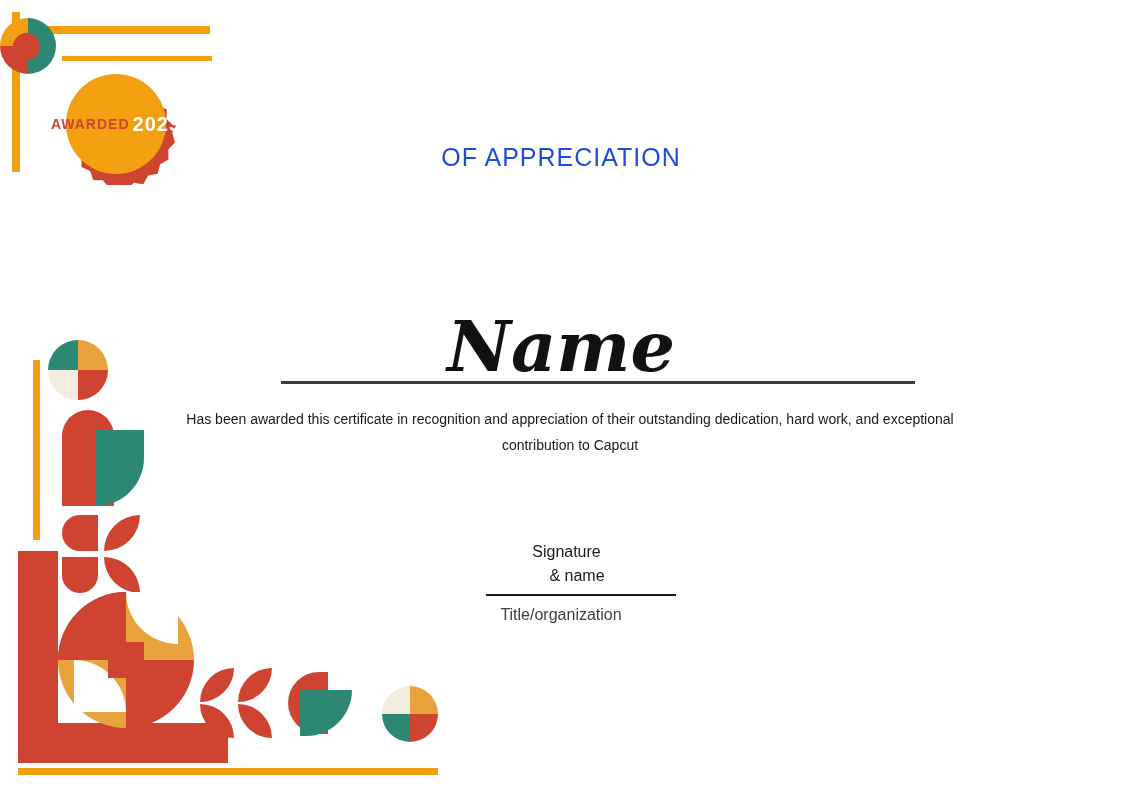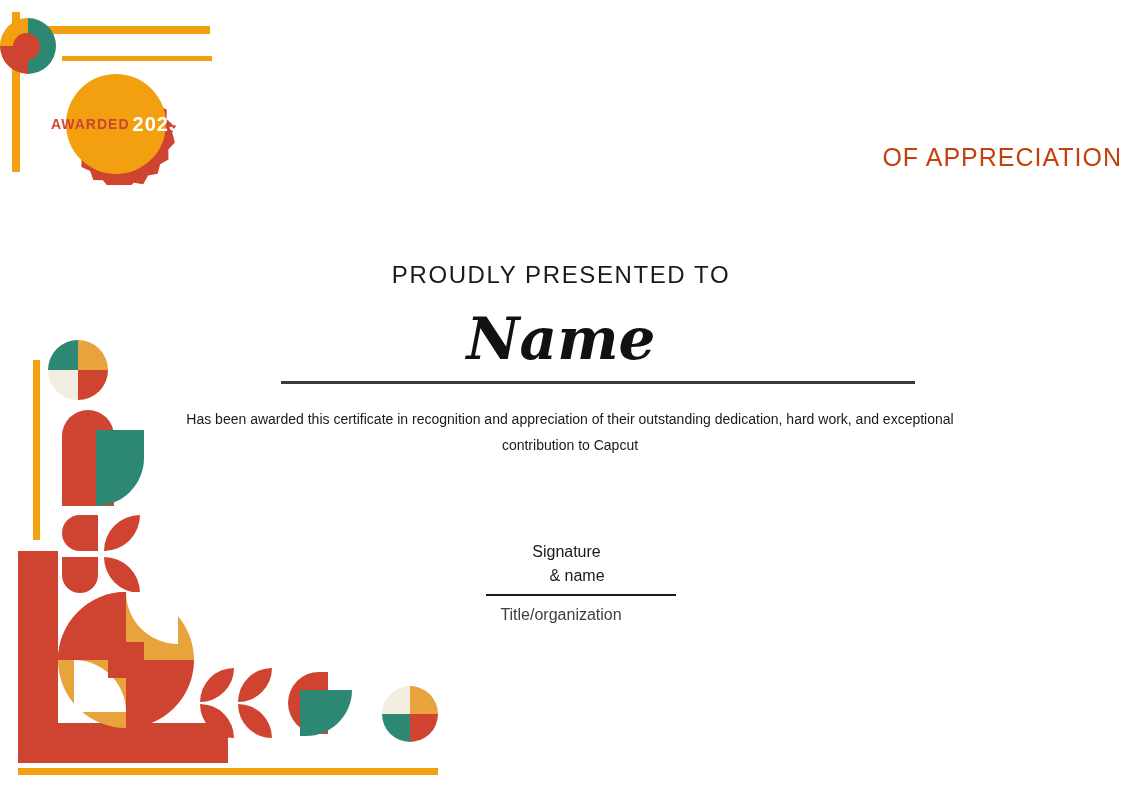--- a/index.html
+++ b/index.html
@@ -96,43 +96,43 @@
     font-family: "Liberation Serif", serif;
     font-size: 63px;
     letter-spacing: 17px;
     color: #111111;
     text-indent: 17px;
   }
   .subtitle {
     position: absolute;
     left: 0; right: 0;
     top: 143px;
-    text-align: right;
+    text-align: center;
     font-size: 25px;
     letter-spacing: 1px;
-    color: #c2410c;
+    color: #1d4ed8;
   }
   .presented {
     position: absolute;
     left: 0; right: 0;
     top: 261px;
     text-align: center;
     font-size: 24px;
     letter-spacing: 1.6px;
     color: #1a1a1a;
   }
   .name {
     position: absolute;
     left: 0; right: 0;
     top: 305px;
     text-align: center;
     font-family: "DejaVu Serif", serif;
     font-style: italic;
     font-weight: bold;
-    font-size: 58px;
+    font-size: 70px;
     color: #111111;
   }
   .name-rule {
     position: absolute;
     left: 281px;
     top: 381px;
     width: 634px;
     height: 3px;
     background: #3a3a3a;
   }
@@ -214,21 +214,20 @@
     
     
     
     
     
     
   </div>
 
   <div class="subtitle">OF APPRECIATION</div>
 
-  <div class="presented">PROUDLY PRESENTED TO</div>
   <div class="name">Name</div>
   <div class="name-rule"></div>
   <div class="body-text">Has been awarded this certificate in recognition and appreciation of their outstanding dedication, hard work, and exceptional contribution to Capcut</div>
 
   <div class="sig-line1">Signature</div>
   <div class="sig-line2">&amp; name</div>
   <div class="sig-rule"></div>
   <div class="sig-title">Title/organization</div>
 
   <div class="deco">

